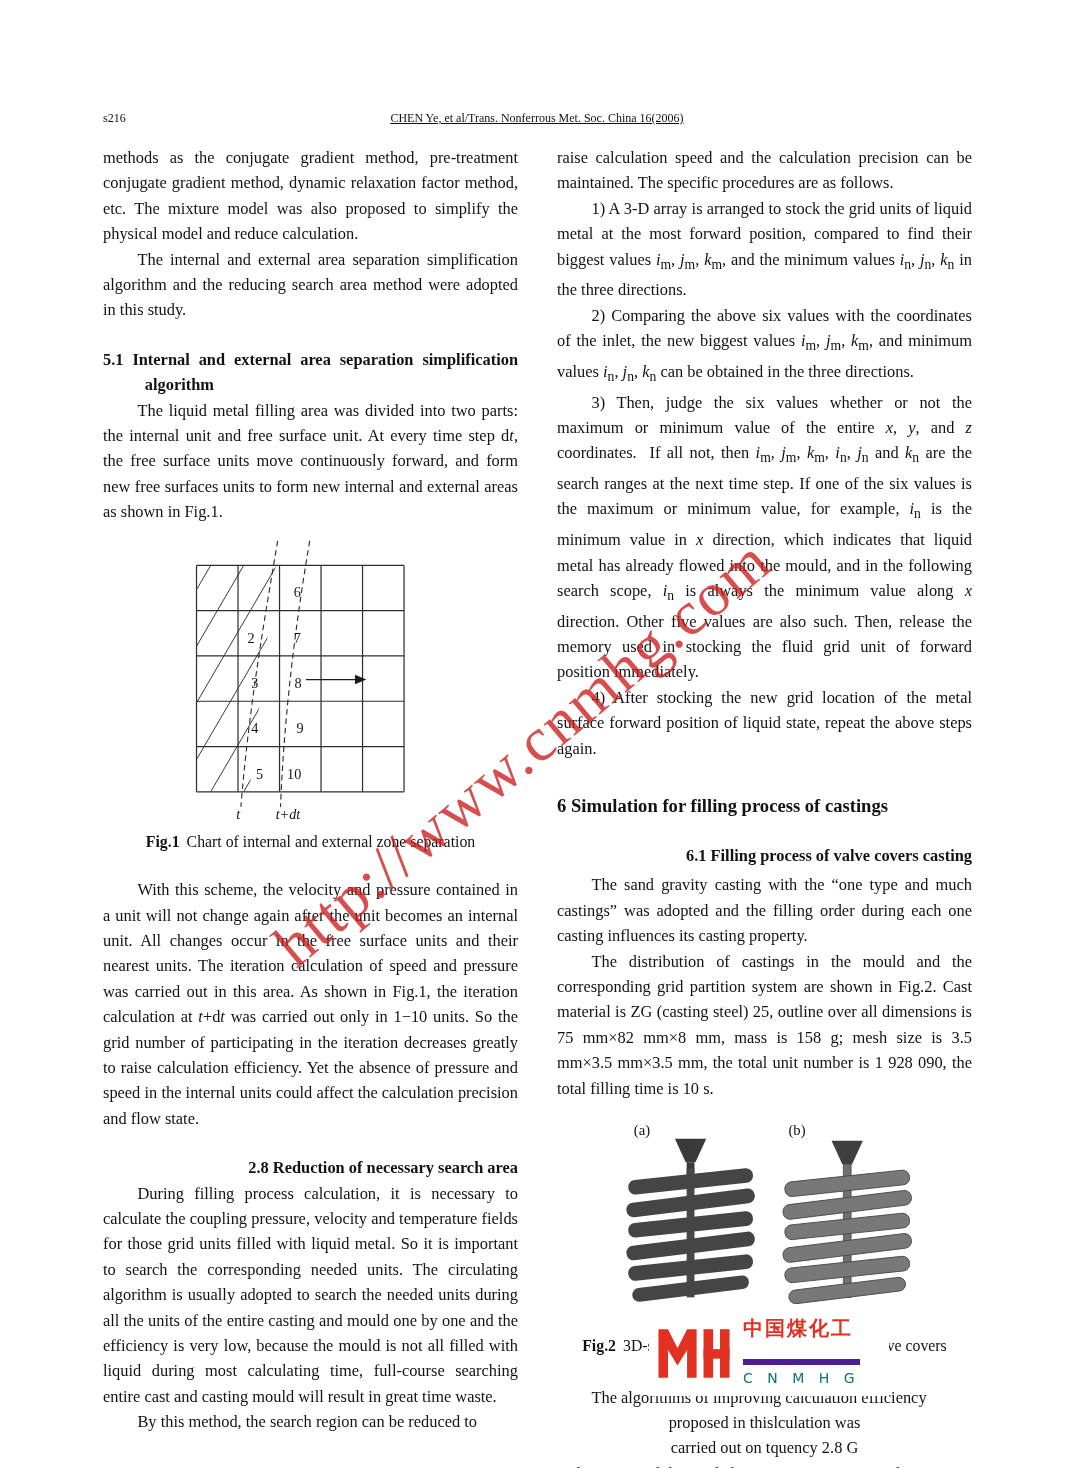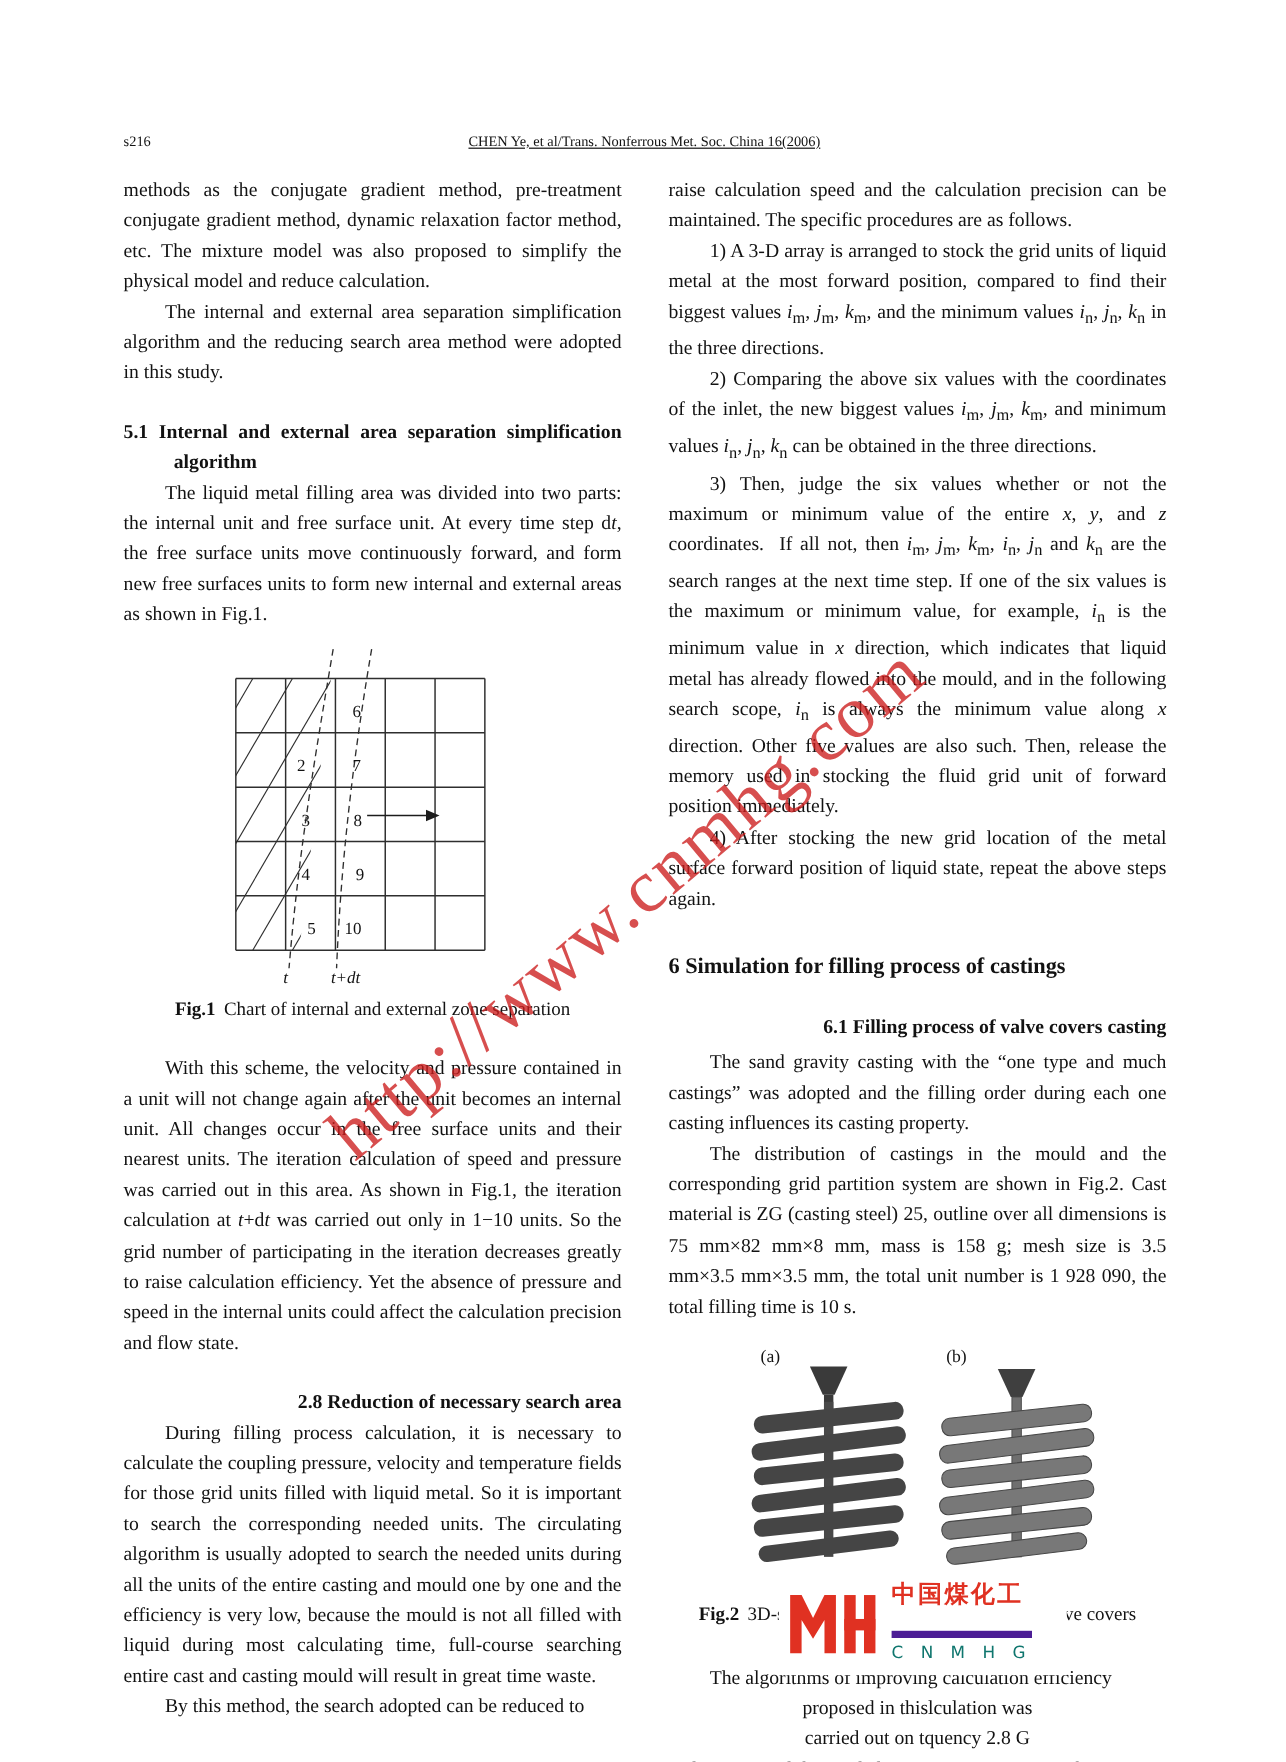--- a/index.html
+++ b/index.html
@@ -147,21 +147,21 @@
       </figure>
 
       <p class="caption">
         <b>Fig.1</b><span>Chart of internal and external zone separation</span>
       </p>
 
       <p class="ind after-cap">With this scheme, the velocity and pressure contained in a unit will not change again after the unit becomes an internal unit. All changes occur in the free surface units and their nearest units. The iteration calculation of speed and pressure was carried out in this area. As shown in Fig.1, the iteration calculation at <i>t</i>+d<i>t</i> was carried out only in 1−10 units. So the grid number of participating in the iteration decreases greatly to raise calculation efficiency. Yet the absence of pressure and speed in the internal units could affect the calculation precision and flow state.</p>
 
       <h3 class="sub-heading">2.8 Reduction of necessary search area</h3>
       <p class="ind">During filling process calculation, it is necessary to calculate the coupling pressure, velocity and temperature fields for those grid units filled with liquid metal. So it is important to search the corresponding needed units. The circulating algorithm is usually adopted to search the needed units during all the units of the entire casting and mould one by one and the efficiency is very low, because the mould is not all filled with liquid during most calculating time, full-course searching entire cast and casting mould will result in great time waste.</p>
-      <p class="ind">By this method, the search adopted can be reduced to</p>
+      <p class="ind">By this method, the search region can be reduced to</p>
     </section>
 
     <section class="col">
       <p>raise calculation speed and the calculation precision can be maintained. The specific procedures are as follows.</p>
       <p class="ind">1) A 3-D array is arranged to stock the grid units of liquid metal at the most forward position, compared to find their biggest values <i>i</i><sub>m</sub>, <i>j</i><sub>m</sub>, <i>k</i><sub>m</sub>, and the minimum values <i>i</i><sub>n</sub>, <i>j</i><sub>n</sub>, <i>k</i><sub>n</sub> in the three directions.</p>
       <p class="ind">2) Comparing the above six values with the coordinates of the inlet, the new biggest values <i>i</i><sub>m</sub>, <i>j</i><sub>m</sub>, <i>k</i><sub>m</sub>, and minimum values <i>i</i><sub>n</sub>, <i>j</i><sub>n</sub>, <i>k</i><sub>n</sub> can be obtained in the three directions.</p>
       <p class="ind">3) Then, judge the six values whether or not the maximum or minimum value of the entire <i>x</i>, <i>y</i>, and <i>z</i> coordinates.&nbsp;  If all not, then <i>i</i><sub>m</sub>, <i>j</i><sub>m</sub>, <i>k</i><sub>m</sub>, <i>i</i><sub>n</sub>, <i>j</i><sub>n</sub> and <i>k</i><sub>n</sub> are the search ranges at the next time step. If one of the six values is the maximum or minimum value, for example, <i>i</i><sub>n</sub> is the minimum value in <i>x</i> direction, which indicates that liquid metal has already flowed into the mould, and in the following search scope, <i>i</i><sub>n</sub> is always the minimum value along <i>x</i> direction. Other five values are also such. Then, release the memory used in stocking the fluid grid unit of forward position immediately.</p>
       <p class="ind">4) After stocking the new grid location of the metal surface forward position of liquid state, repeat the above steps again.</p>
 
       <h2 class="sec-heading">6 Simulation for filling process of castings</h2>

